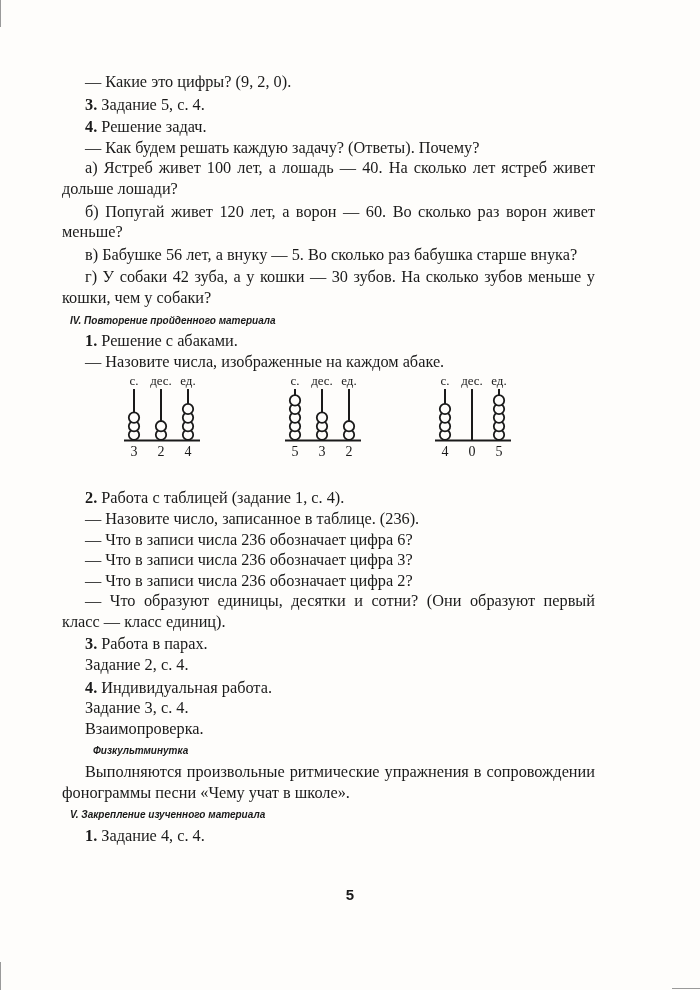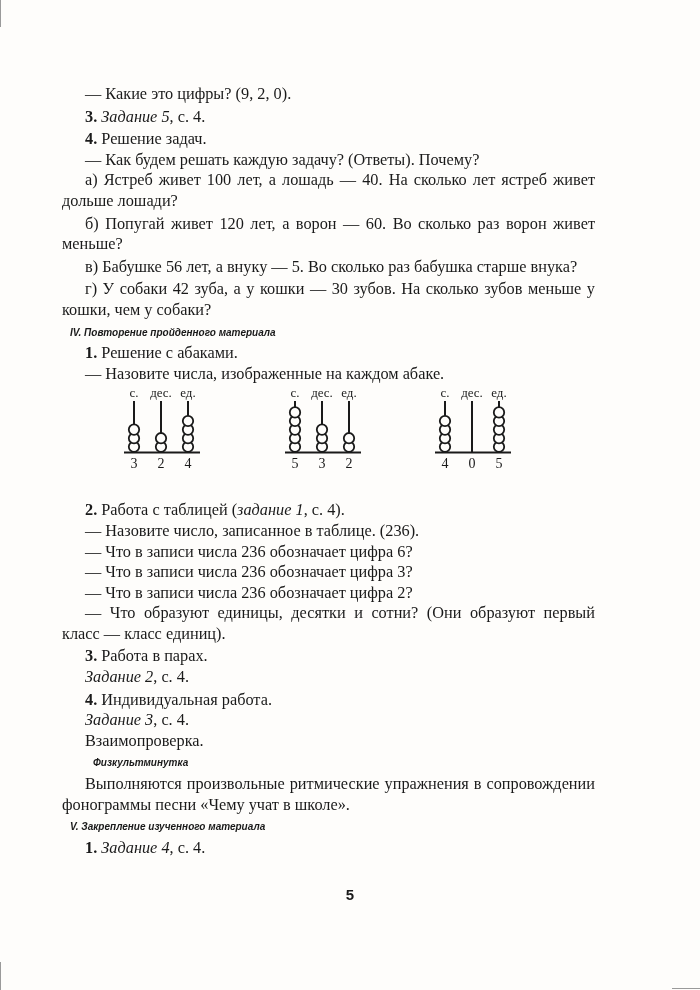--- a/index.html
+++ b/index.html
@@ -20,29 +20,29 @@
     }
     .edge-left-bottom {
       position: absolute; left: 0; top: 962px; width: 1px; height: 28px; background: #9a9a9a;
     }
     .edge-right-bottom {
       position: absolute; right: 0; top: 988px; width: 28px; height: 1px; background: #9a9a9a;
     }
     .page {
       position: absolute;
       left: 62px;
-      top: 84px;
+      top: 72px;
       width: 533px;
       font-size: 16.3px;
       line-height: 20.6px;
     }
     .p { margin: 0; text-indent: 23px; text-align: justify; }
     .p.gap { margin-top: 2px; }
     .b { font-weight: bold; }
-    .i { font-style: italic; }
+    .i { }
     .h {
       font-family: "Liberation Sans", "DejaVu Sans", sans-serif;
       font-weight: bold;
       font-size: 10px;
       line-height: 20.6px;
       margin: 2px 0 0 8px;
       font-style: italic;
     }
     .h.ind { text-indent: 23px; }
     .abacus-row {

